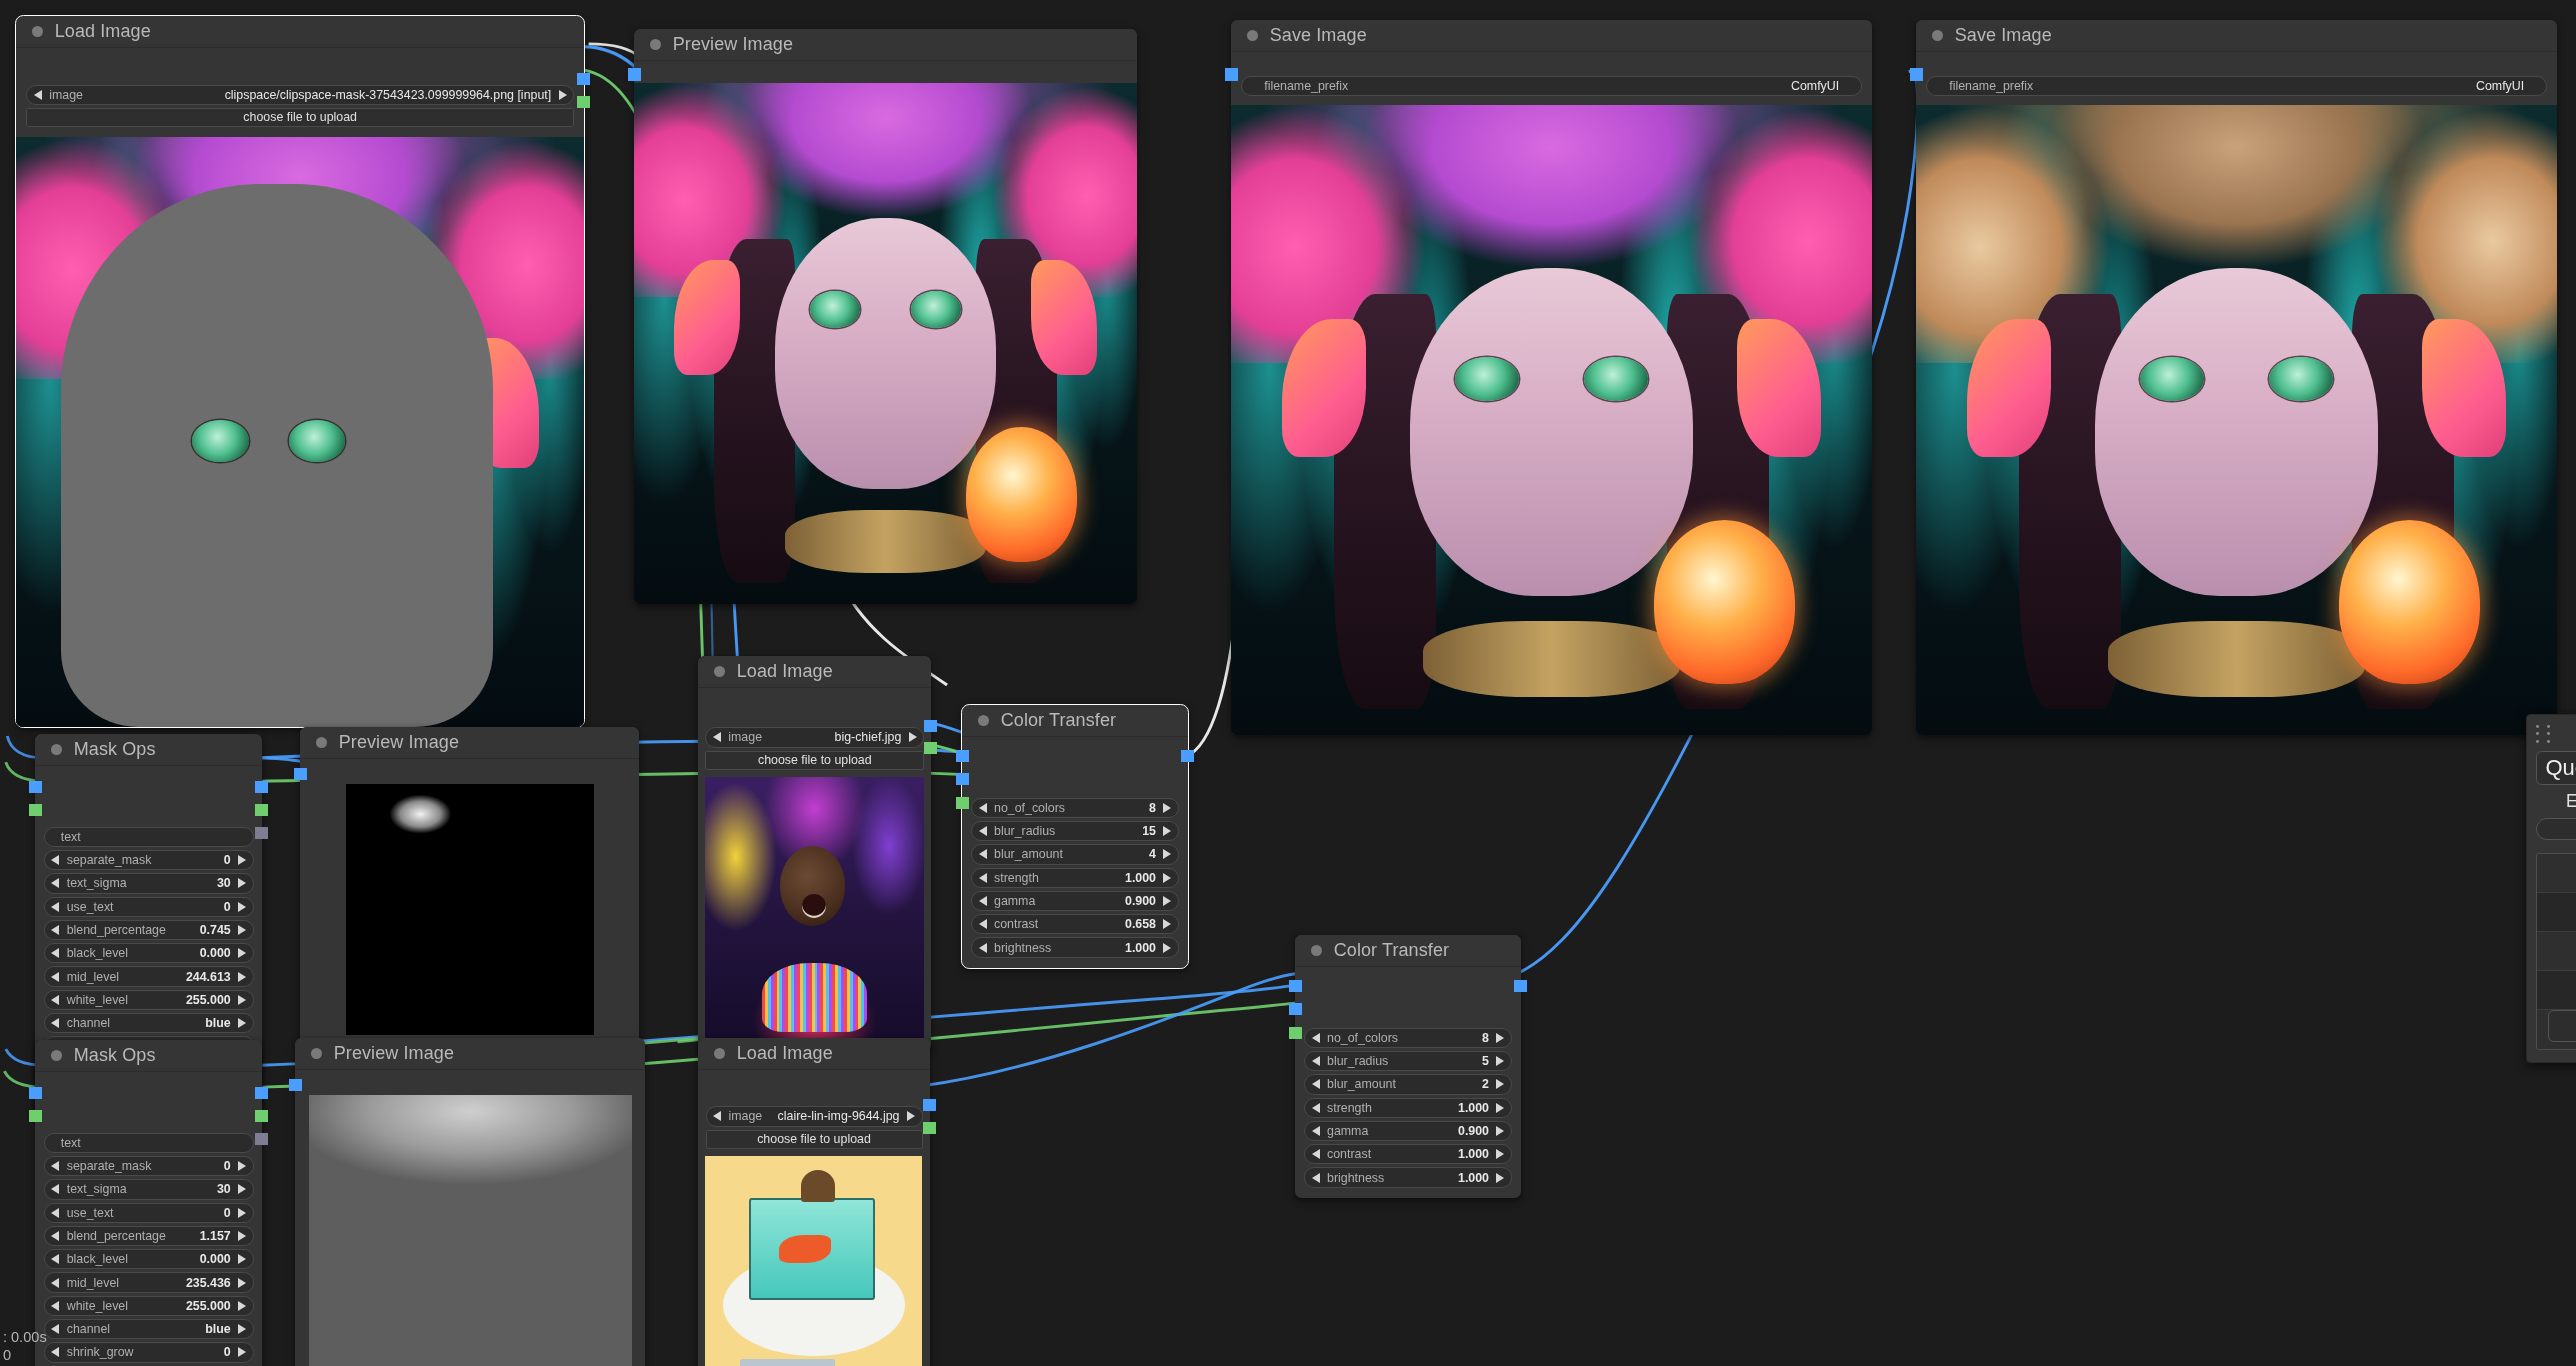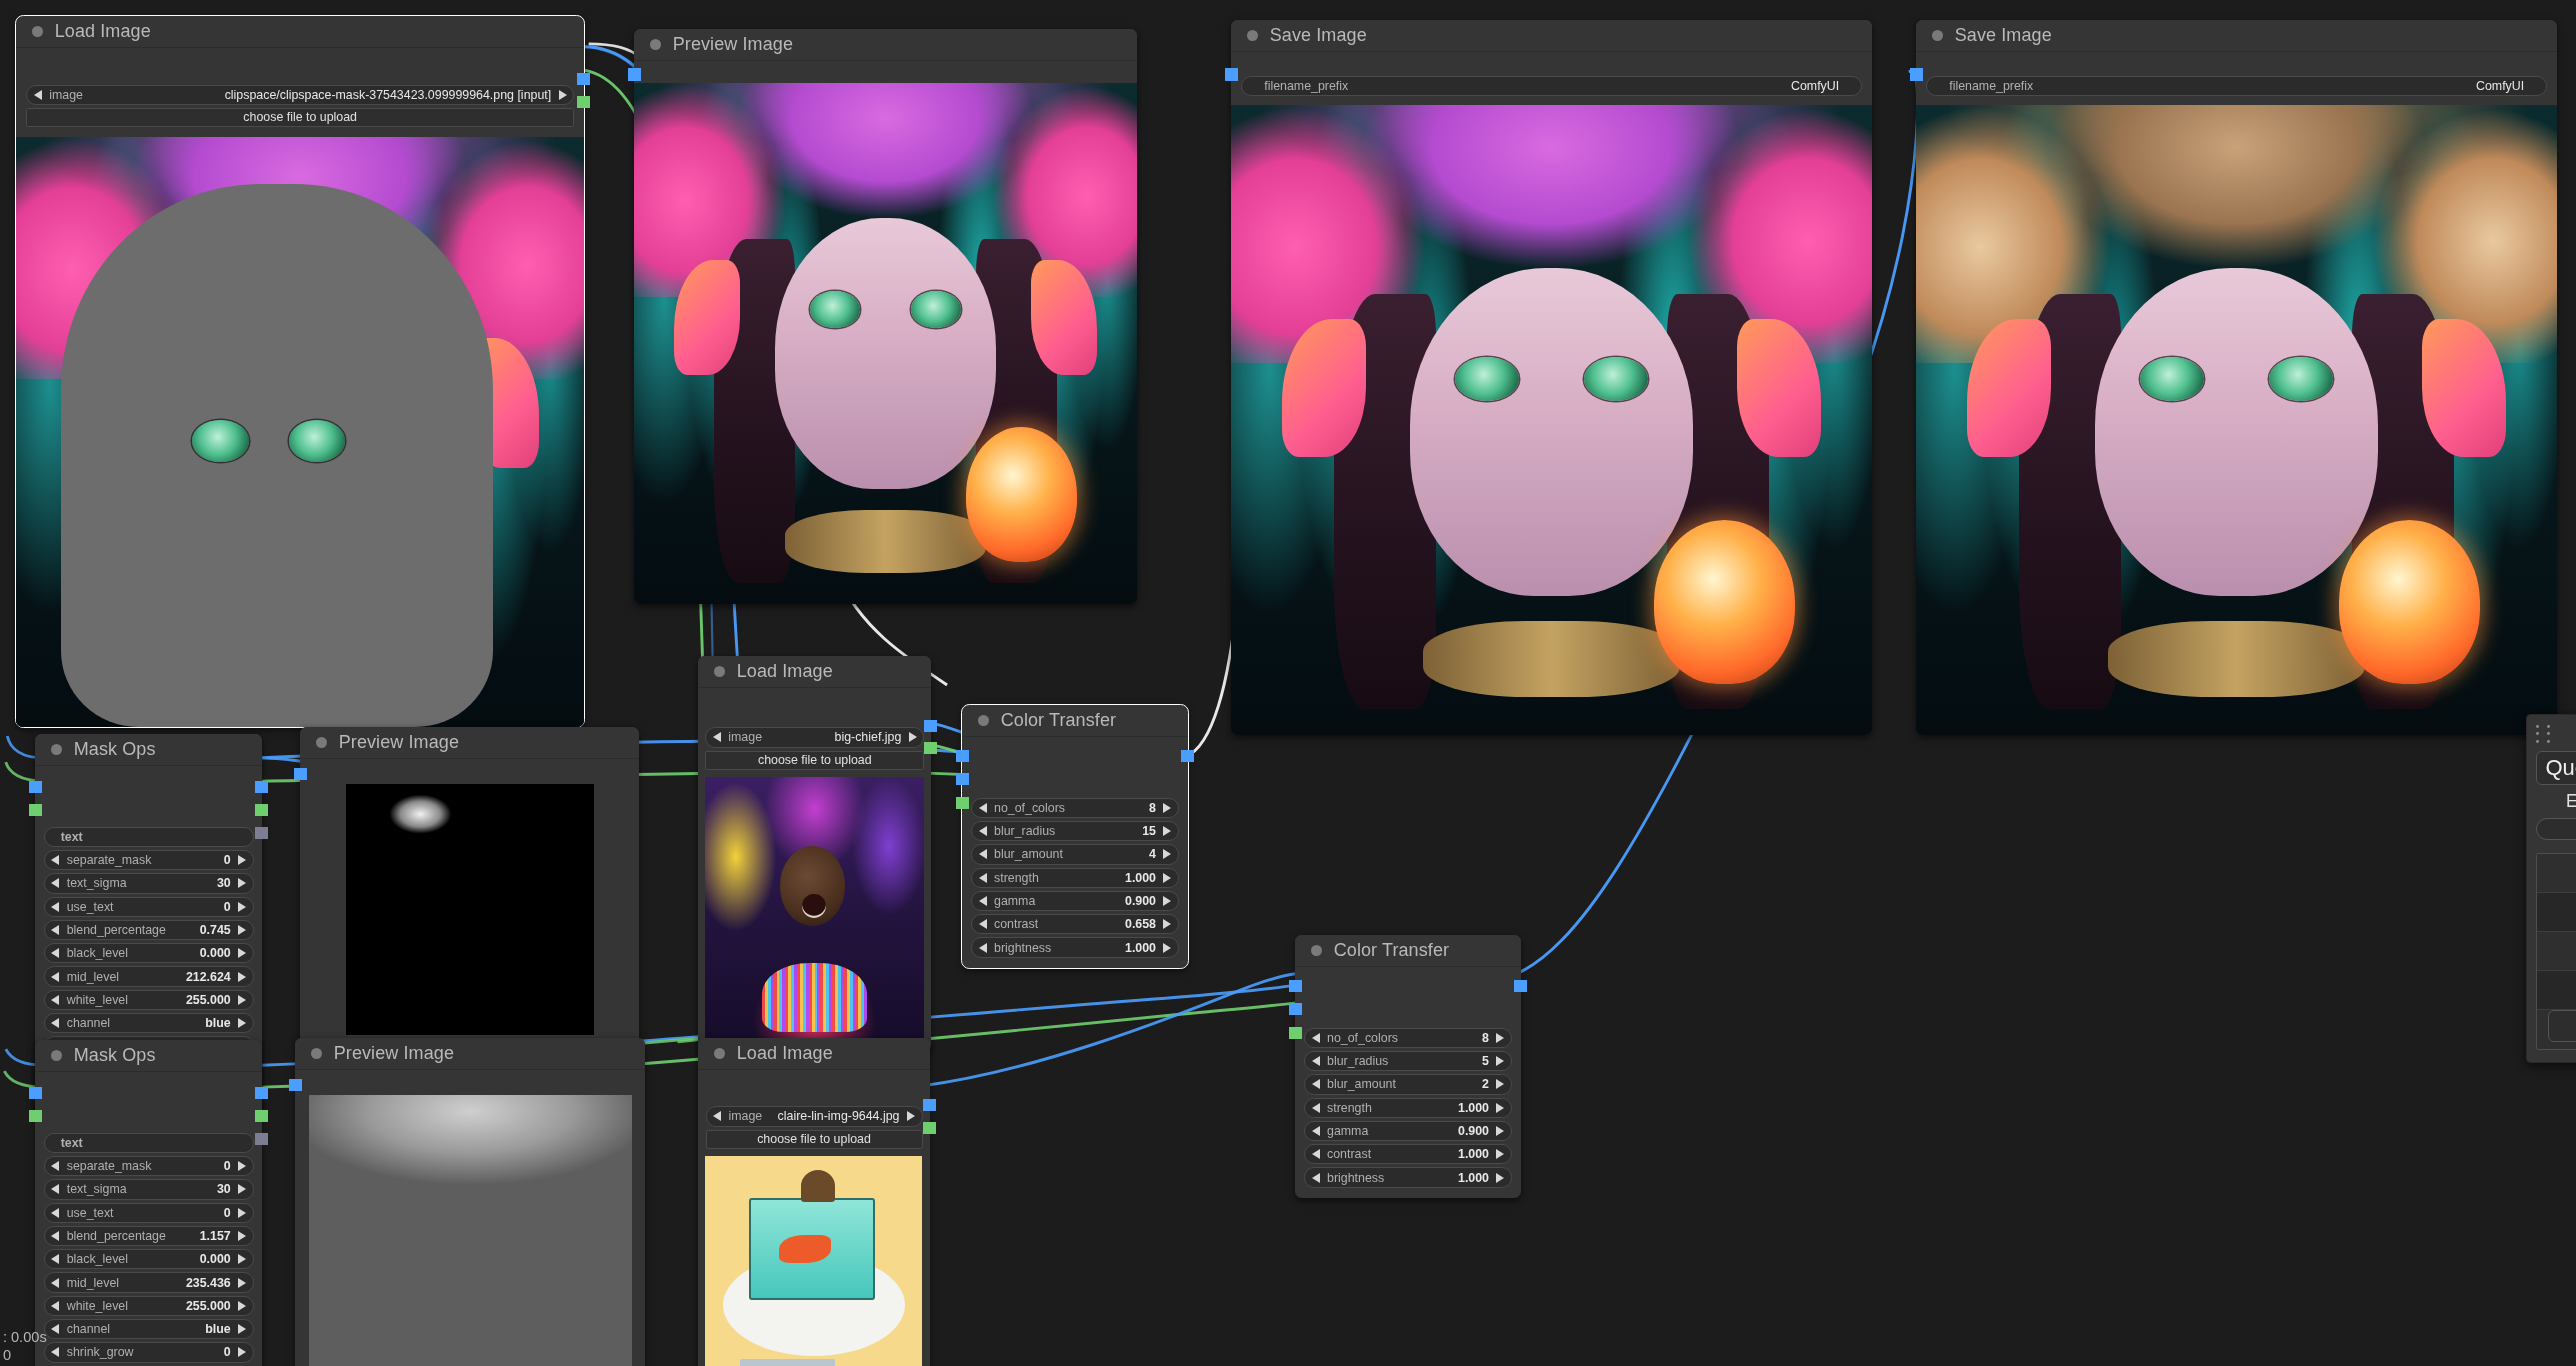--- a/index.html
+++ b/index.html
@@ -61,21 +61,21 @@
     border-radius: 10.2px;
     display: flex; align-items: center;
     color: #c8c8c8; font-size: 12.4px;
   }
   .w .lbl { position:absolute; left: 22px; color:#b0b0b0; }
   .w .val { position:absolute; right: 22px; color:#e8e8e8; font-weight:700; }
   .w .ar { position:absolute; top:50%; transform:translateY(-50%); width:0;height:0; }
   .w .ar.l { left:6.6px; border-top:5.1px solid transparent; border-bottom:5.1px solid transparent; border-right:8px solid #d8d8d8; }
   .w .ar.r { right:6.6px; border-top:5.1px solid transparent; border-bottom:5.1px solid transparent; border-left:8px solid #d8d8d8; }
   .w.plain { justify-content:flex-start; }
-  .w.plain .lbl { left: 16px; font-weight: bold; }
+  .w.plain .lbl { left: 16px; }
 
   .btn-upload {
     height: 19px; margin: 0 auto 2.9px auto;
     background: #2e2e2e; border: 0.7px solid #4a4a4a; border-radius: 2.2px;
     display:flex; align-items:center; justify-content:center;
     color:#e0e0e0; font-size:12.4px;
   }
 
   
   .art { position:relative; overflow:hidden; background:#0c1414; }
@@ -464,21 +464,21 @@
       </div>
       <div class="w" style="width:210px;">
         <span class="ar l"></span>
         <span class="lbl">black_level</span>
         <span class="val">0.000</span>
         <span class="ar r"></span>
       </div>
       <div class="w" style="width:210px;">
         <span class="ar l"></span>
         <span class="lbl">mid_level</span>
-        <span class="val">212.624</span>
+        <span class="val">244.613</span>
         <span class="ar r"></span>
       </div>
       <div class="w" style="width:210px;">
         <span class="ar l"></span>
         <span class="lbl">white_level</span>
         <span class="val">255.000</span>
         <span class="ar r"></span>
       </div>
       <div class="w" style="width:210px;">
         <span class="ar l"></span>

